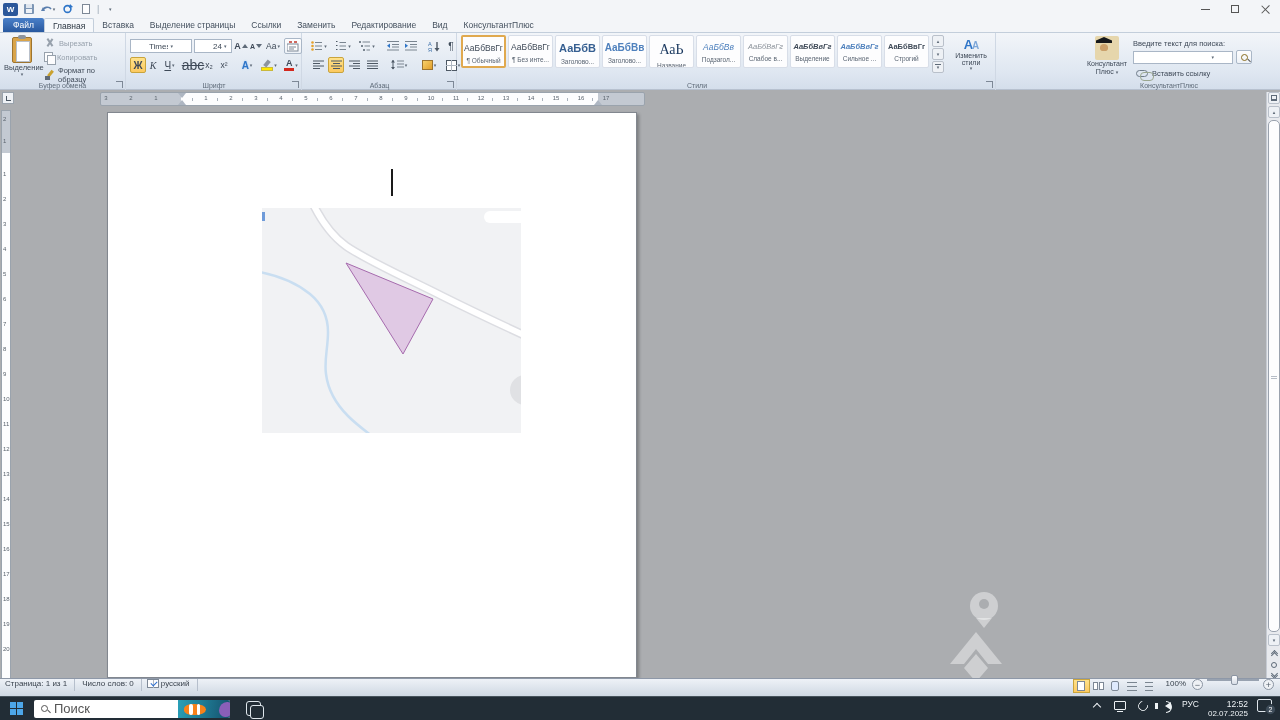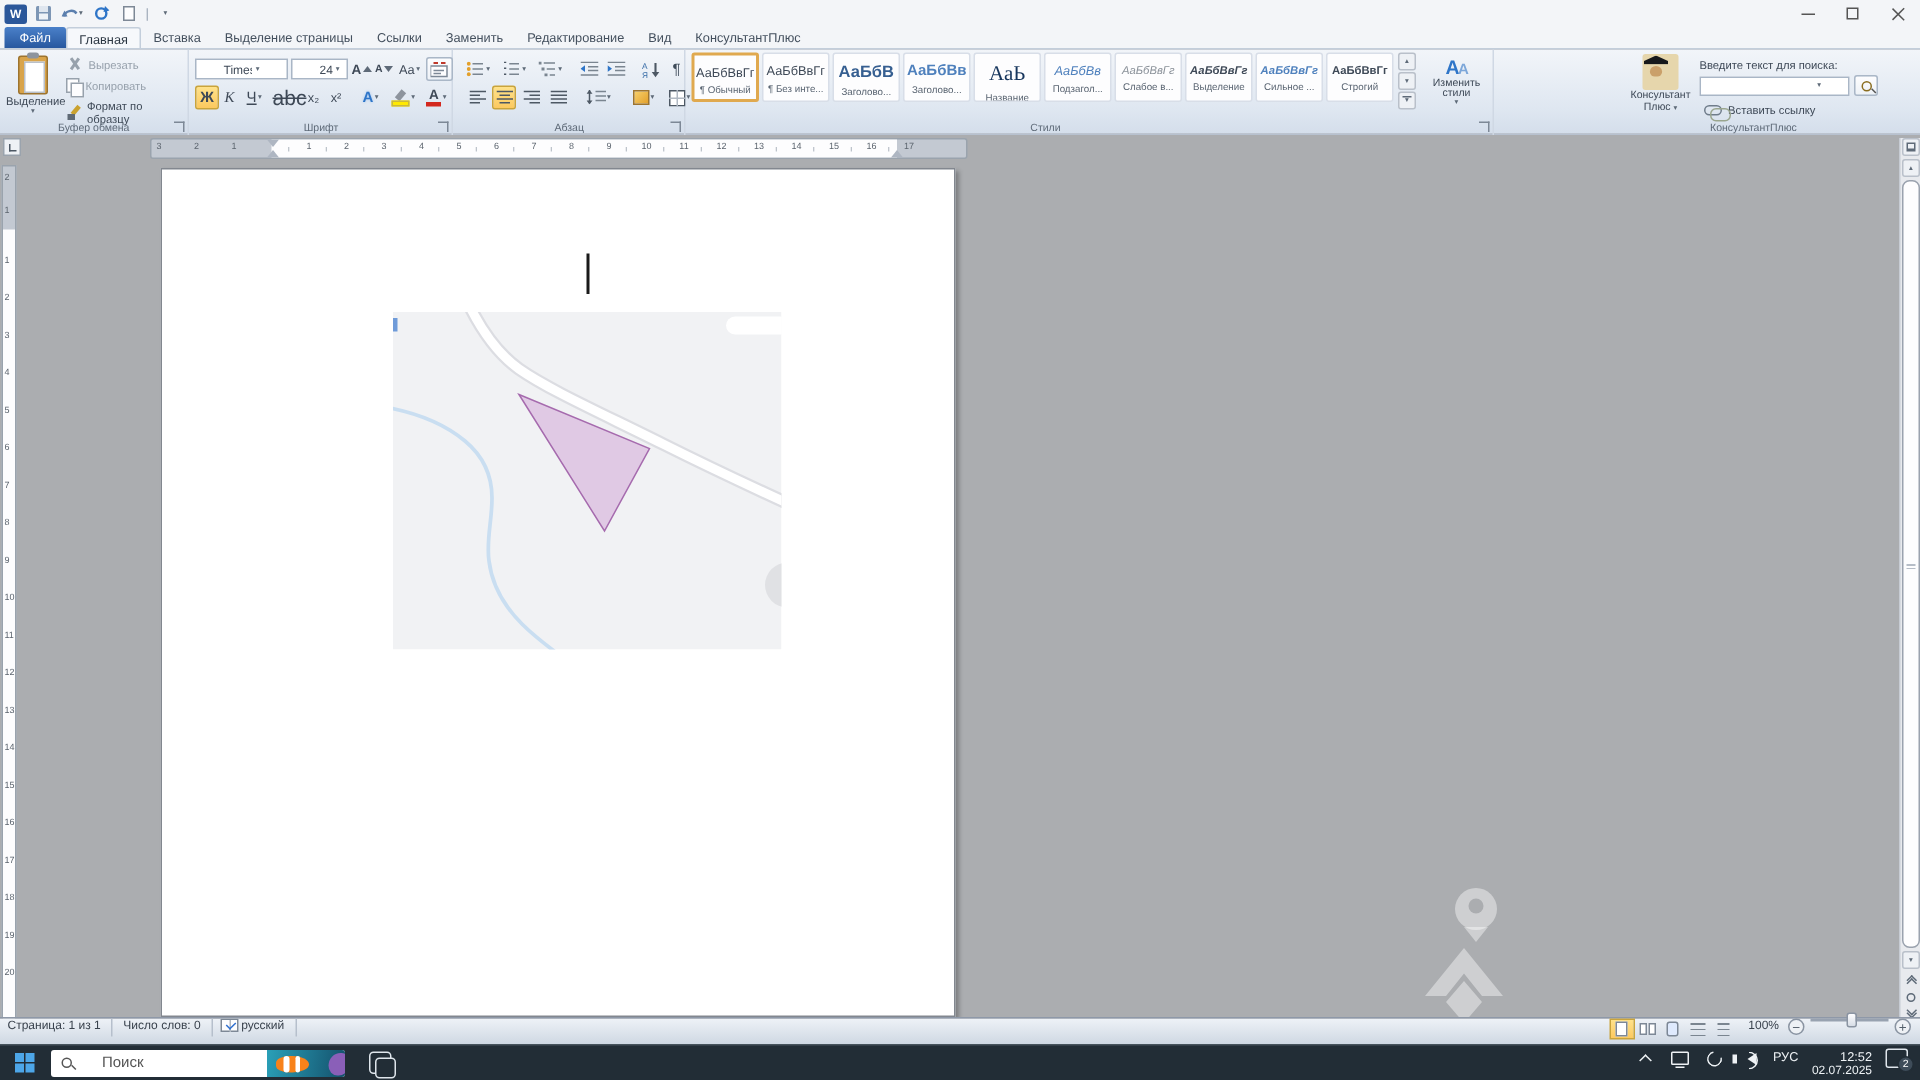--- a/index.html
+++ b/index.html
@@ -91,21 +91,21 @@
 .zoomthumb{position:absolute;left:24px;top:-4px;width:7px;height:10px;background:linear-gradient(#fdfdfe,#d7dde6);border:1px solid #8a94a2;border-radius:2px}
 .zbtn{width:11px;height:11px;border:1px solid #8a94a2;border-radius:50%;background:#eef1f5;display:flex;align-items:center;justify-content:center;font-size:9px;color:#55606c;line-height:0}
 
 #taskbar{position:absolute;left:0;top:696px;width:1280px;height:24px;background:#222d36;border-top:1px solid #46535c;display:flex;align-items:center}
 .winlogo{width:14px;height:14px;display:grid;grid-template-columns:6px 6px;grid-template-rows:6px 6px;gap:1px;margin-left:10px}
 .winlogo span{background:#4da6e8}
 #searchbox{position:relative;margin-left:10px;width:196px;height:18px;background:#fff;border-radius:2px;display:flex;align-items:center;overflow:visible}
 #searchbox .mag{margin-left:7px}
 .mag{width:7px;height:7px;border:1.4px solid #555;border-radius:50%;position:relative}
 .mag:after{content:"";position:absolute;left:5px;top:5px;width:4px;height:1.4px;background:#555;transform:rotate(45deg)}
-#search-text{font-size:10px;color:#555;margin-left:20px}
+#search-text{font-size:13px;color:#555;margin-left:6px}
 #fishart{position:absolute;right:0;top:0;width:52px;height:18px;border-radius:0 2px 2px 0;background:linear-gradient(100deg,#2aa0b8,#14506b);overflow:hidden}
 .clownfish{position:absolute;left:6px;top:4px;width:22px;height:11px;background:#f8821a;border-radius:50% 60% 60% 50%}
 .clownfish:before{content:"";position:absolute;left:5px;top:0;width:4px;height:11px;background:#fff;border-radius:2px}
 .clownfish:after{content:"";position:absolute;left:13px;top:0;width:3px;height:11px;background:#fff;border-radius:2px}
 .purplefish{position:absolute;right:-3px;top:2px;width:14px;height:15px;background:#8a5fb8;border-radius:60% 40% 55% 45%}
 #taskview{width:15px;height:15px;border:1.4px solid #dfe6ec;border-radius:3px;margin-left:16px;position:relative}
 #taskview:after{content:"";position:absolute;left:3px;top:3px;width:12px;height:12px;background:#222d36;border:1.4px solid #dfe6ec;border-radius:3px}
 .scholar{position:relative;width:18px;height:18px;background:#e6d6ac;border-radius:2px;overflow:hidden}
 .scholar:before{content:"";position:absolute;left:1px;top:1px;width:16px;height:6px;background:#16181b;clip-path:polygon(0 60%,50% 0,100% 60%,100% 100%,0 100%)}
 .scholar:after{content:"";position:absolute;left:5px;top:8px;width:8px;height:7px;background:#caa06a;border-radius:50% 50% 40% 40%}

